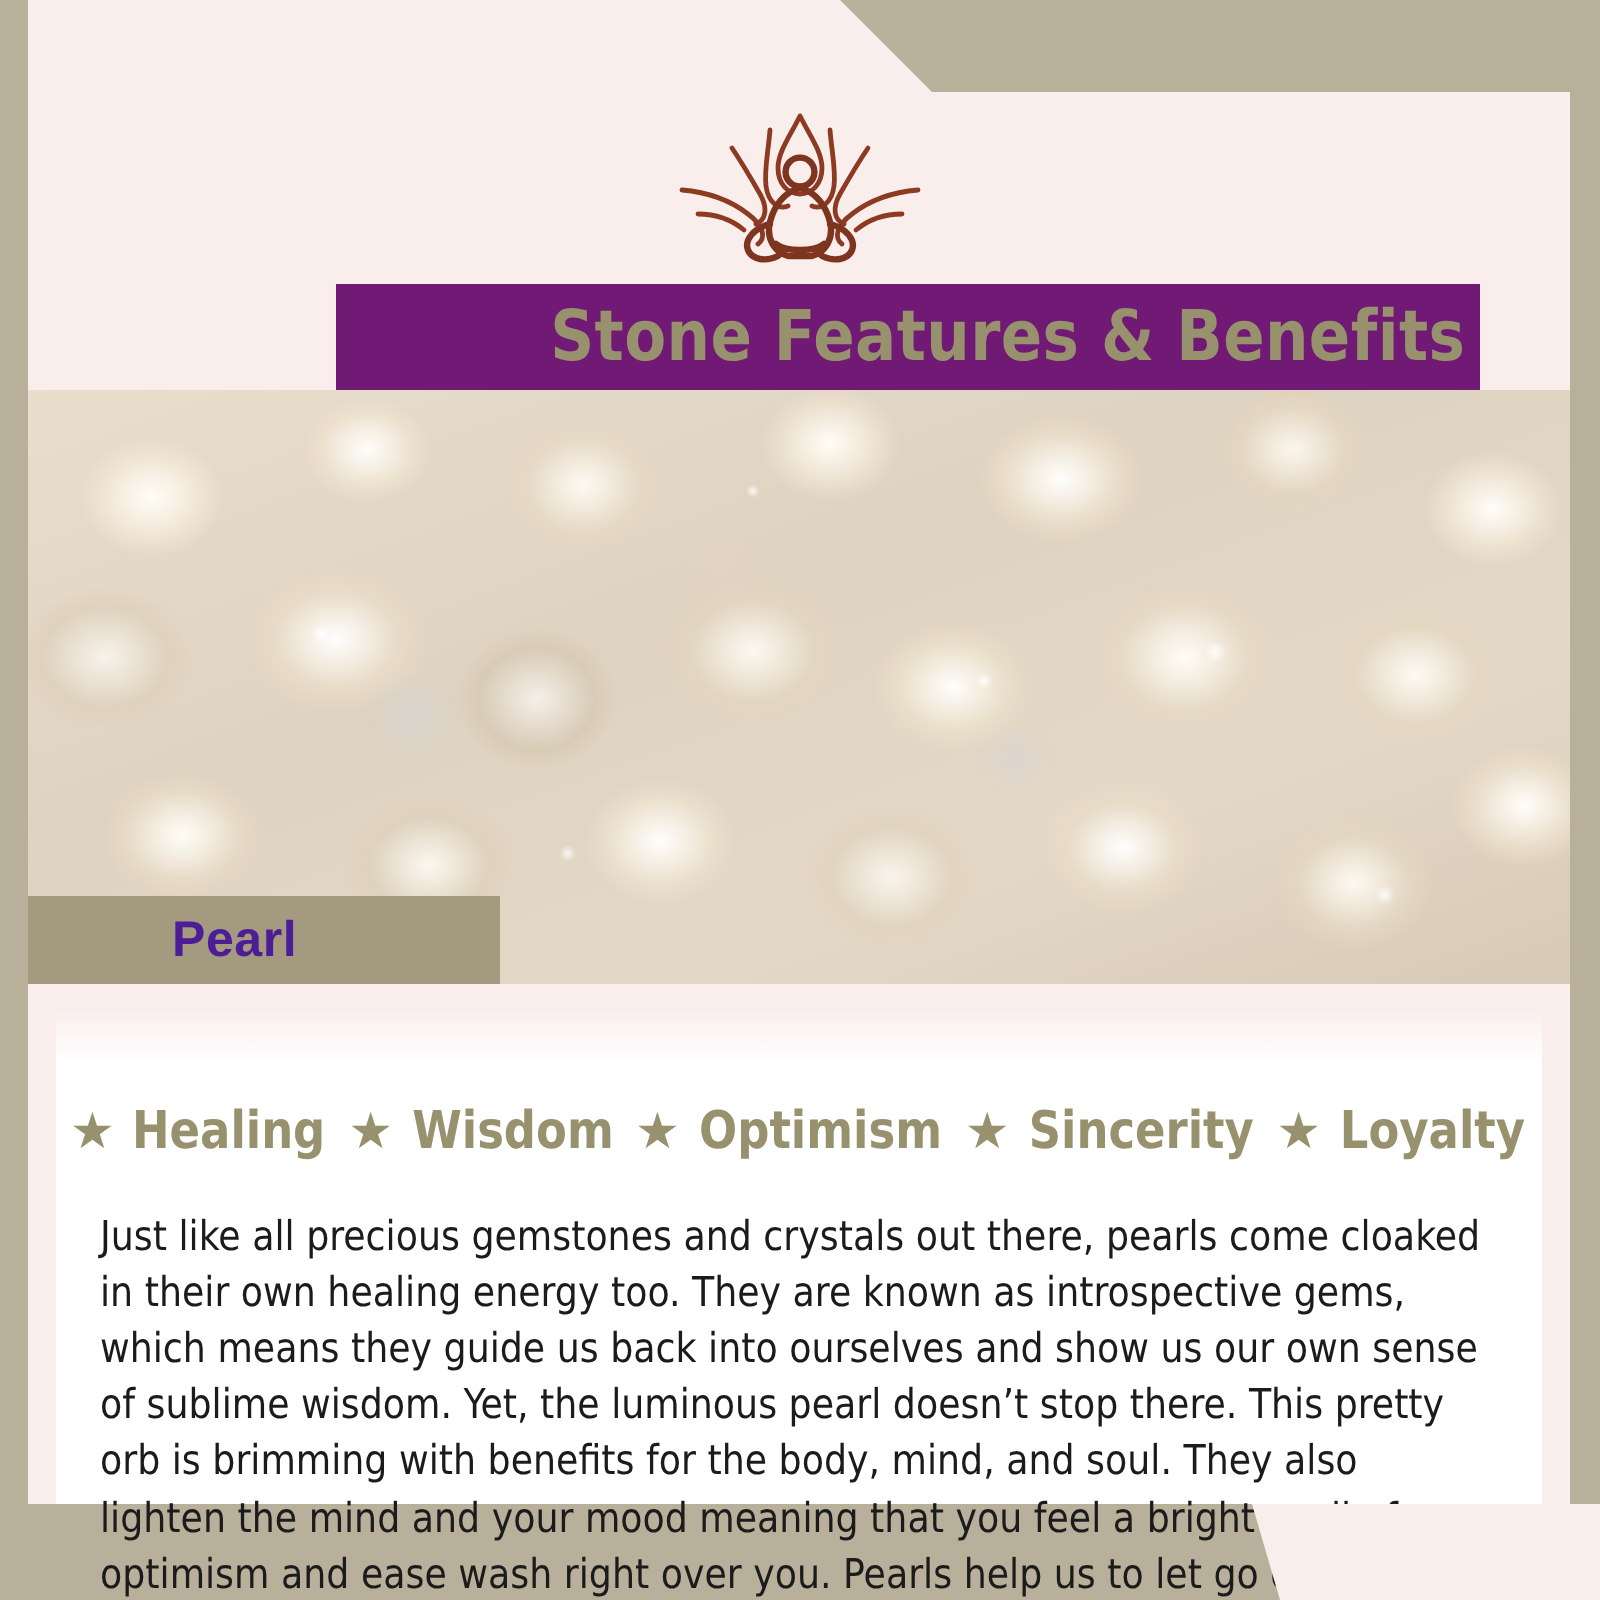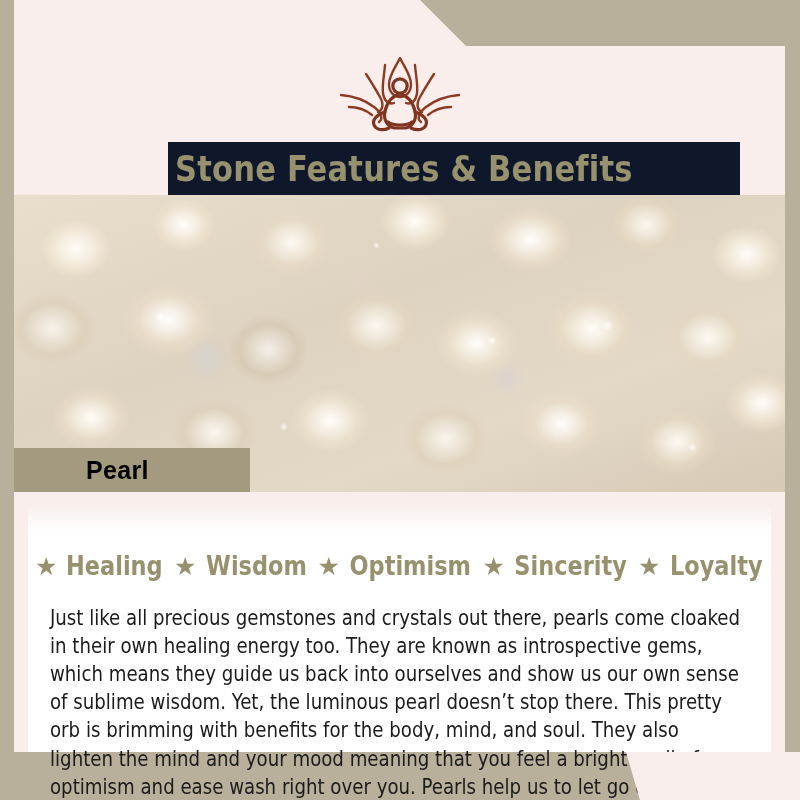--- a/index.html
+++ b/index.html
@@ -98,24 +98,24 @@
     font-weight: 400;
   }
 
   
   .title-banner {
     position: absolute;
     top: 96px;
     left: 154px;
     width: 572px;
     height: 53px;
-    background: #0f172a;
+    background: #701a75;
     display: flex;
     align-items: center;
-    justify-content: flex-start;
+    justify-content: flex-end;
   }
   .title-text {
     font-family: "Liberation Sans Narrow", "DejaVu Sans Condensed", "Liberation Sans", sans-serif;
     font-size: 35px;
     font-weight: 700;
     color: #97916e;
     letter-spacing: 0.2px;
     white-space: nowrap;
     transform: scaleX(0.97);
   }
@@ -178,21 +178,21 @@
     position: absolute;
     left: 0;
     bottom: 0;
     width: 236px;
     height: 44px;
     background: #a39a7f;
     display: flex;
     align-items: center;
   }
   .stone-banner-label {
-    color: #000000;
+    color: #4c1d95;
     font-size: 25px;
     font-weight: 700;
     letter-spacing: 0.3px;
     padding-left: 72px;
   }
 
   
   .content-card {
     position: absolute;
     top: 459px;

